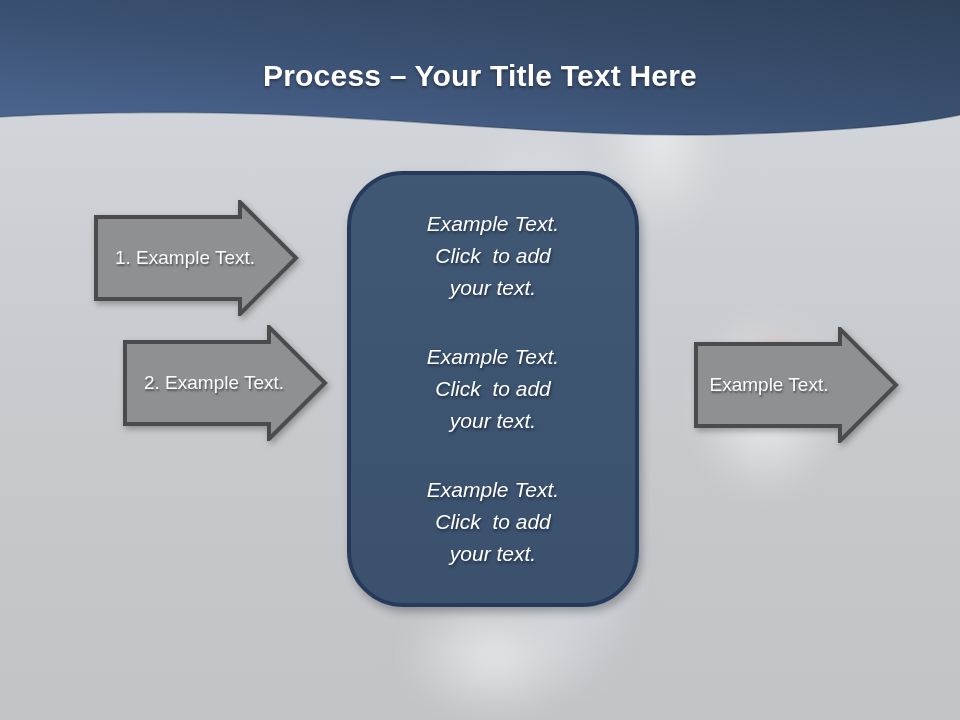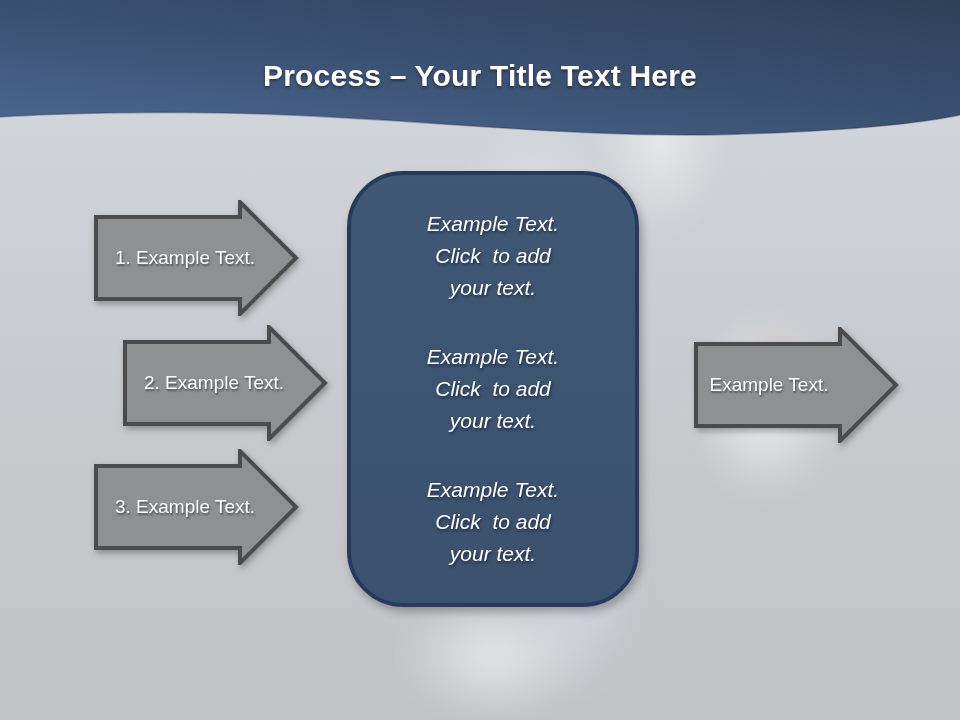--- a/index.html
+++ b/index.html
@@ -96,26 +96,20 @@
     <span class="arrow-label">1. Example Text.</span>
   </div>
 
   <div class="arrow arrow-2">
     <svg width="206" height="116" viewBox="0 0 206 116">
       <polygon points="2,17 146,17 146,2 202,58 146,114 146,99 2,99" fill="#8f9092" stroke="#4b4b4d" stroke-width="4" stroke-linejoin="miter"></polygon>
     </svg>
     <span class="arrow-label">2. Example Text.</span>
   </div>
 
-  <div class="arrow arrow-3">
-    <svg width="206" height="116" viewBox="0 0 206 116">
-      <polygon points="2,17 146,17 146,2 202,58 146,114 146,99 2,99" fill="#8f9092" stroke="#4b4b4d" stroke-width="4" stroke-linejoin="miter"></polygon>
-    </svg>
-    <span class="arrow-label">3. Example Text.</span>
-  </div>
 
   <div class="center-box">
     <p class="text-block">Example Text.
 Click  to add
 your text.</p>
     <p class="text-block">Example Text.
 Click  to add
 your text.</p>
     <p class="text-block">Example Text.
 Click  to add

